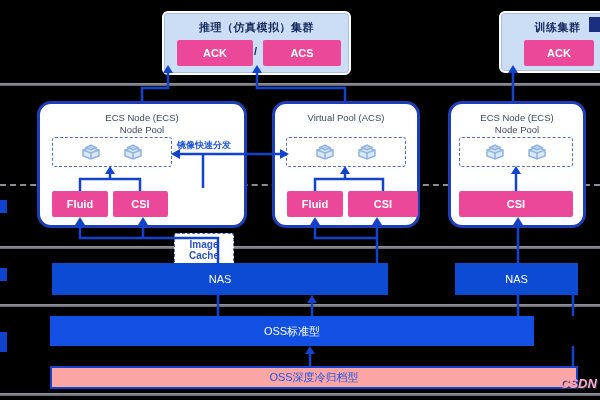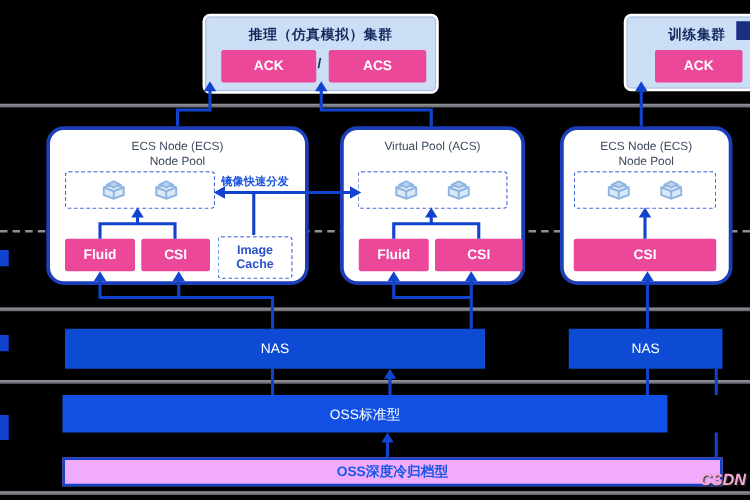--- a/index.html
+++ b/index.html
@@ -15,26 +15,26 @@
   .btn{background:#ec4899;color:#fff;font-size:11px;font-weight:bold;display:flex;
        align-items:center;justify-content:center;border-radius:2px;}
   .slash{color:#13295e;font-size:11px;font-weight:bold;}
   
   .pool{background:#fff;border:3px solid #1c3eb8;border-radius:14px;}
   .pool-title{width:100%;text-align:center;font-size:9.5px;line-height:12px;color:#3c4a5e;}
   .dashed-box{background:#fff;border:1.5px dashed #4b6bd6;border-radius:3px;
               display:flex;align-items:center;justify-content:center;gap:20px;}
   .img-cache{background:#fff;border:1.5px dashed #4b6bd6;border-radius:3px;color:#2b50c8;
              font-size:10px;font-weight:bold;line-height:11px;display:flex;align-items:center;
-             justify-content:center;text-align:center;padding:2px;}
+             justify-content:center;text-align:center;padding:2px;margin-top:44px;}
   .note{color:#1e56e0;font-size:9px;font-weight:bold;white-space:nowrap;}
   
   .bar{background:#0d4bd4;color:#fff;font-size:11px;display:flex;align-items:center;justify-content:center;}
   .oss{background:#1150e2;}
-  .archive{background:#f0abfc;border:2px solid #1243cf;color:#1a56e8;font-size:11px;font-weight:bold;
+  .archive{background:#fca5a5;border:2px solid #1243cf;color:#1a56e8;font-size:11px;font-weight:normal;
            display:flex;align-items:center;justify-content:center;text-align:center;}
   .frag{background:#1243cf;}
   .frag-dark{background:#1a2f80;}
   .watermark{color:#f9a8d4;font-size:13px;font-weight:bold;font-style:italic;
              text-shadow:1px 1px 1px #333;white-space:nowrap;overflow:hidden;}
   svg.overlay{position:absolute;left:0;top:0;pointer-events:none;}
 </style>
 </head>
 <body>
 

